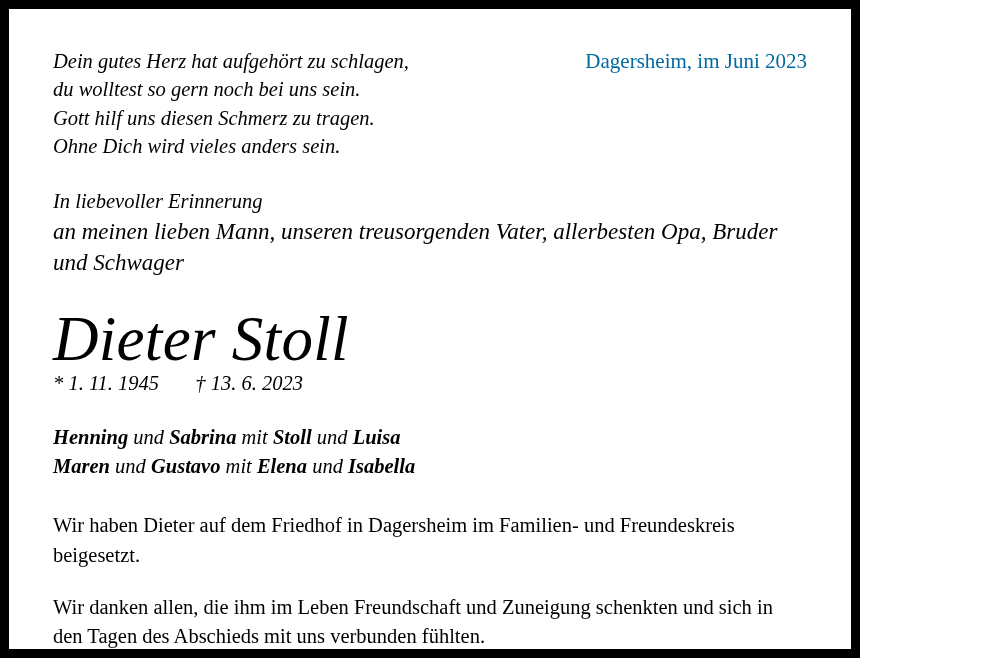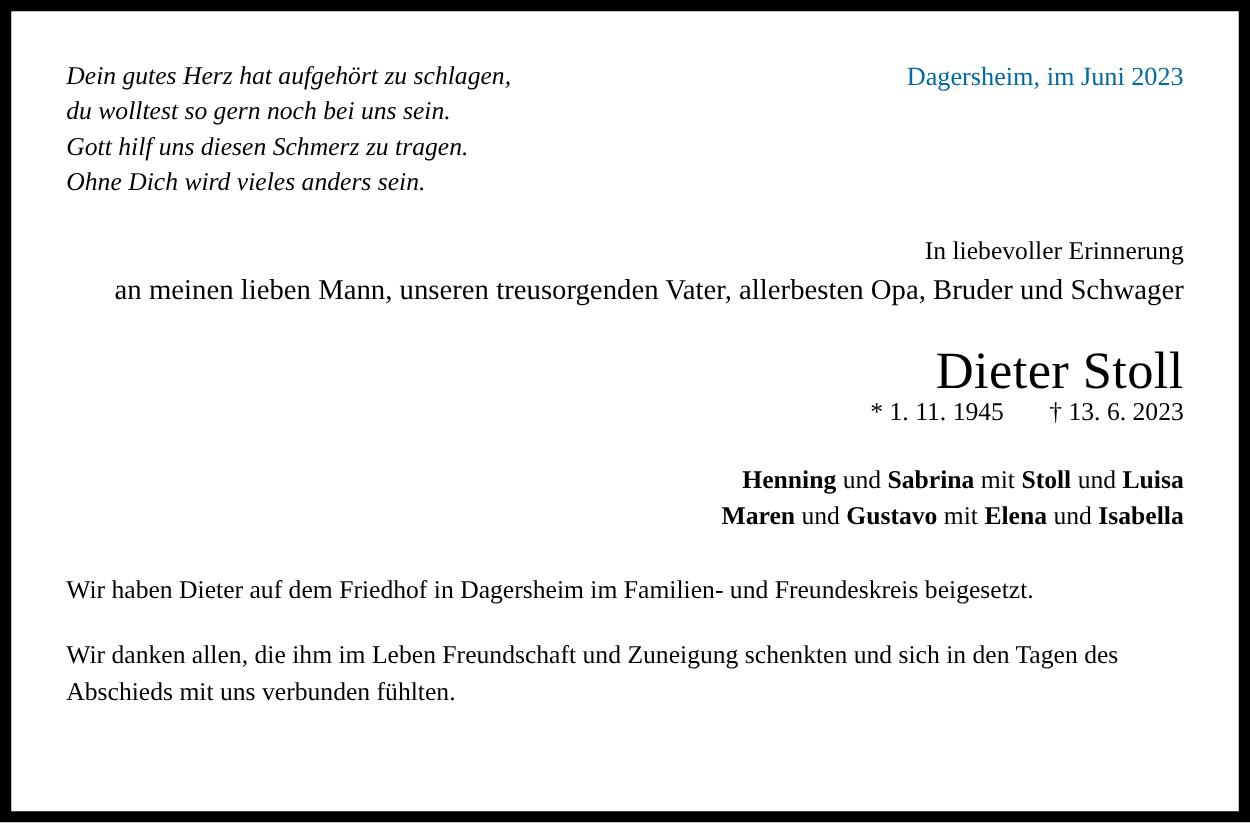--- a/index.html
+++ b/index.html
@@ -5,21 +5,21 @@
   html, body {
     margin: 0;
     padding: 0;
     background: #ffffff;
   }
   body {
     font-family: "Liberation Serif", serif;
   }
   .obituary {
     position: relative;
-    width: 1000px;
+    width: 860px;
     height: 658px;
     box-sizing: border-box;
     background: #ffffff;
     border: 9px solid #000000;
     overflow: hidden;
   }
   .inner {
     position: relative;
     width: 100%;
     height: 100%;
@@ -45,33 +45,34 @@
   }
   .place-date {
     font-size: 21px;
     color: #0369a1;
     padding-top: 2px;
     white-space: nowrap;
   }
 
   
   .memorial {
-    text-align: right;
+    text-align: left;
     margin-top: 28px;
+    font-style: italic;
   }
   .intro-line-1 {
     font-size: 20.5px;
     line-height: 1.35;
   }
   .intro-line-2 {
     font-size: 23px;
     line-height: 1.35;
   }
   .name {
-    font-size: 42px;
+    font-size: 63px;
     line-height: 1.05;
     margin-top: 28px;
     letter-spacing: 0.3px;
   }
   .dates {
     font-size: 20.5px;
   }
   .dates .sep {
     display: inline-block;
     width: 26px;

